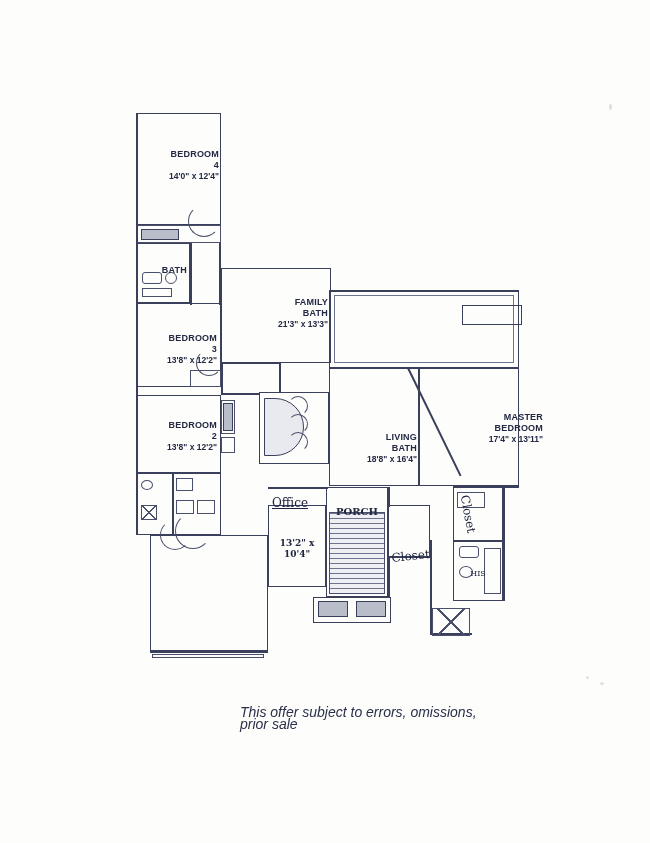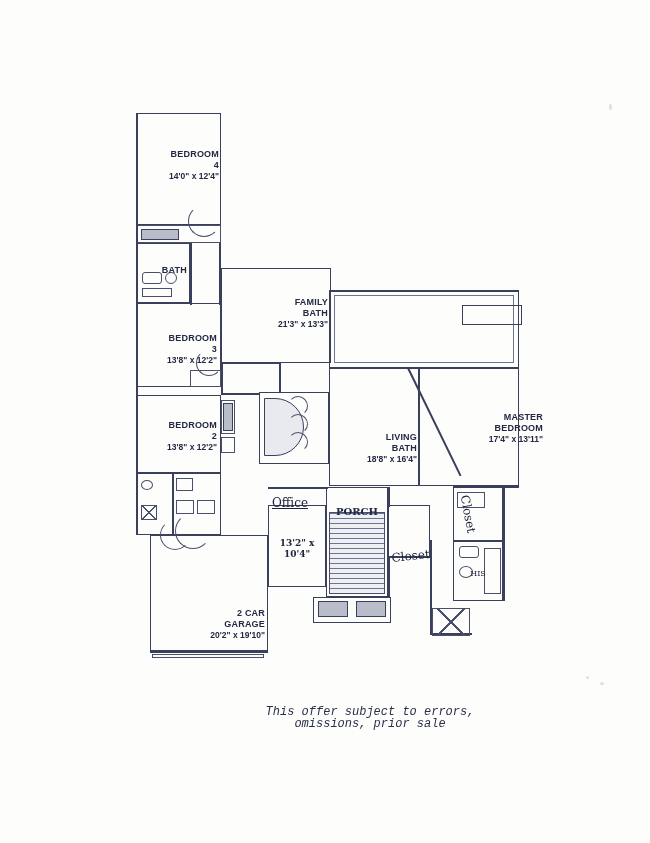--- a/index.html
+++ b/index.html
@@ -89,24 +89,24 @@
     line-height: 9px;
   }
   .rot {
     transform-origin: center center;
   }
   .disclaimer {
     position: absolute;
     width: 260px;
     left: 240px;
     top: 706px;
-    text-align: center;
-    font-family: Liberation Mono, monospace;
+    text-align: left;
+    font-family: Liberation Sans, sans-serif;
     font-style: italic;
-    font-size: 12px;
+    font-size: 14px;
     line-height: 12px;
     color: #2a2f4a;
   }
   .arc {
     position: absolute;
     border: 1px solid #4a4f6b;
     border-radius: 50%;
     background: transparent;
   }
 </style>
@@ -256,25 +256,20 @@
 BATH</span>
       <span class="dims">18'8" x 16'4"</span>
     </div>
 
     <div class="label" style="left:441px;top:401px;width:102px;">
       <span>MASTER
 BEDROOM</span>
       <span class="dims">17'4" x 13'11"</span>
     </div>
 
-    <div class="label" style="left:155px;top:597px;width:110px;">
-      <span>2 CAR
-GARAGE</span>
-      <span class="dims">20'2" x 19'10"</span>
-    </div>
 
     <div class="hand" style="left:268px;top:484px;width:44px;text-decoration:underline;">
       <span>Office</span>
     </div>
     <div class="hand tiny" style="left:268px;top:527px;width:58px;font-size:9px;line-height:11px;font-weight:bold;">
       <span>13'2" x
 10'4"</span>
     </div>
 
     <div class="hand" style="left:326px;top:492px;width:62px;font-size:10px;font-weight:bold;">

